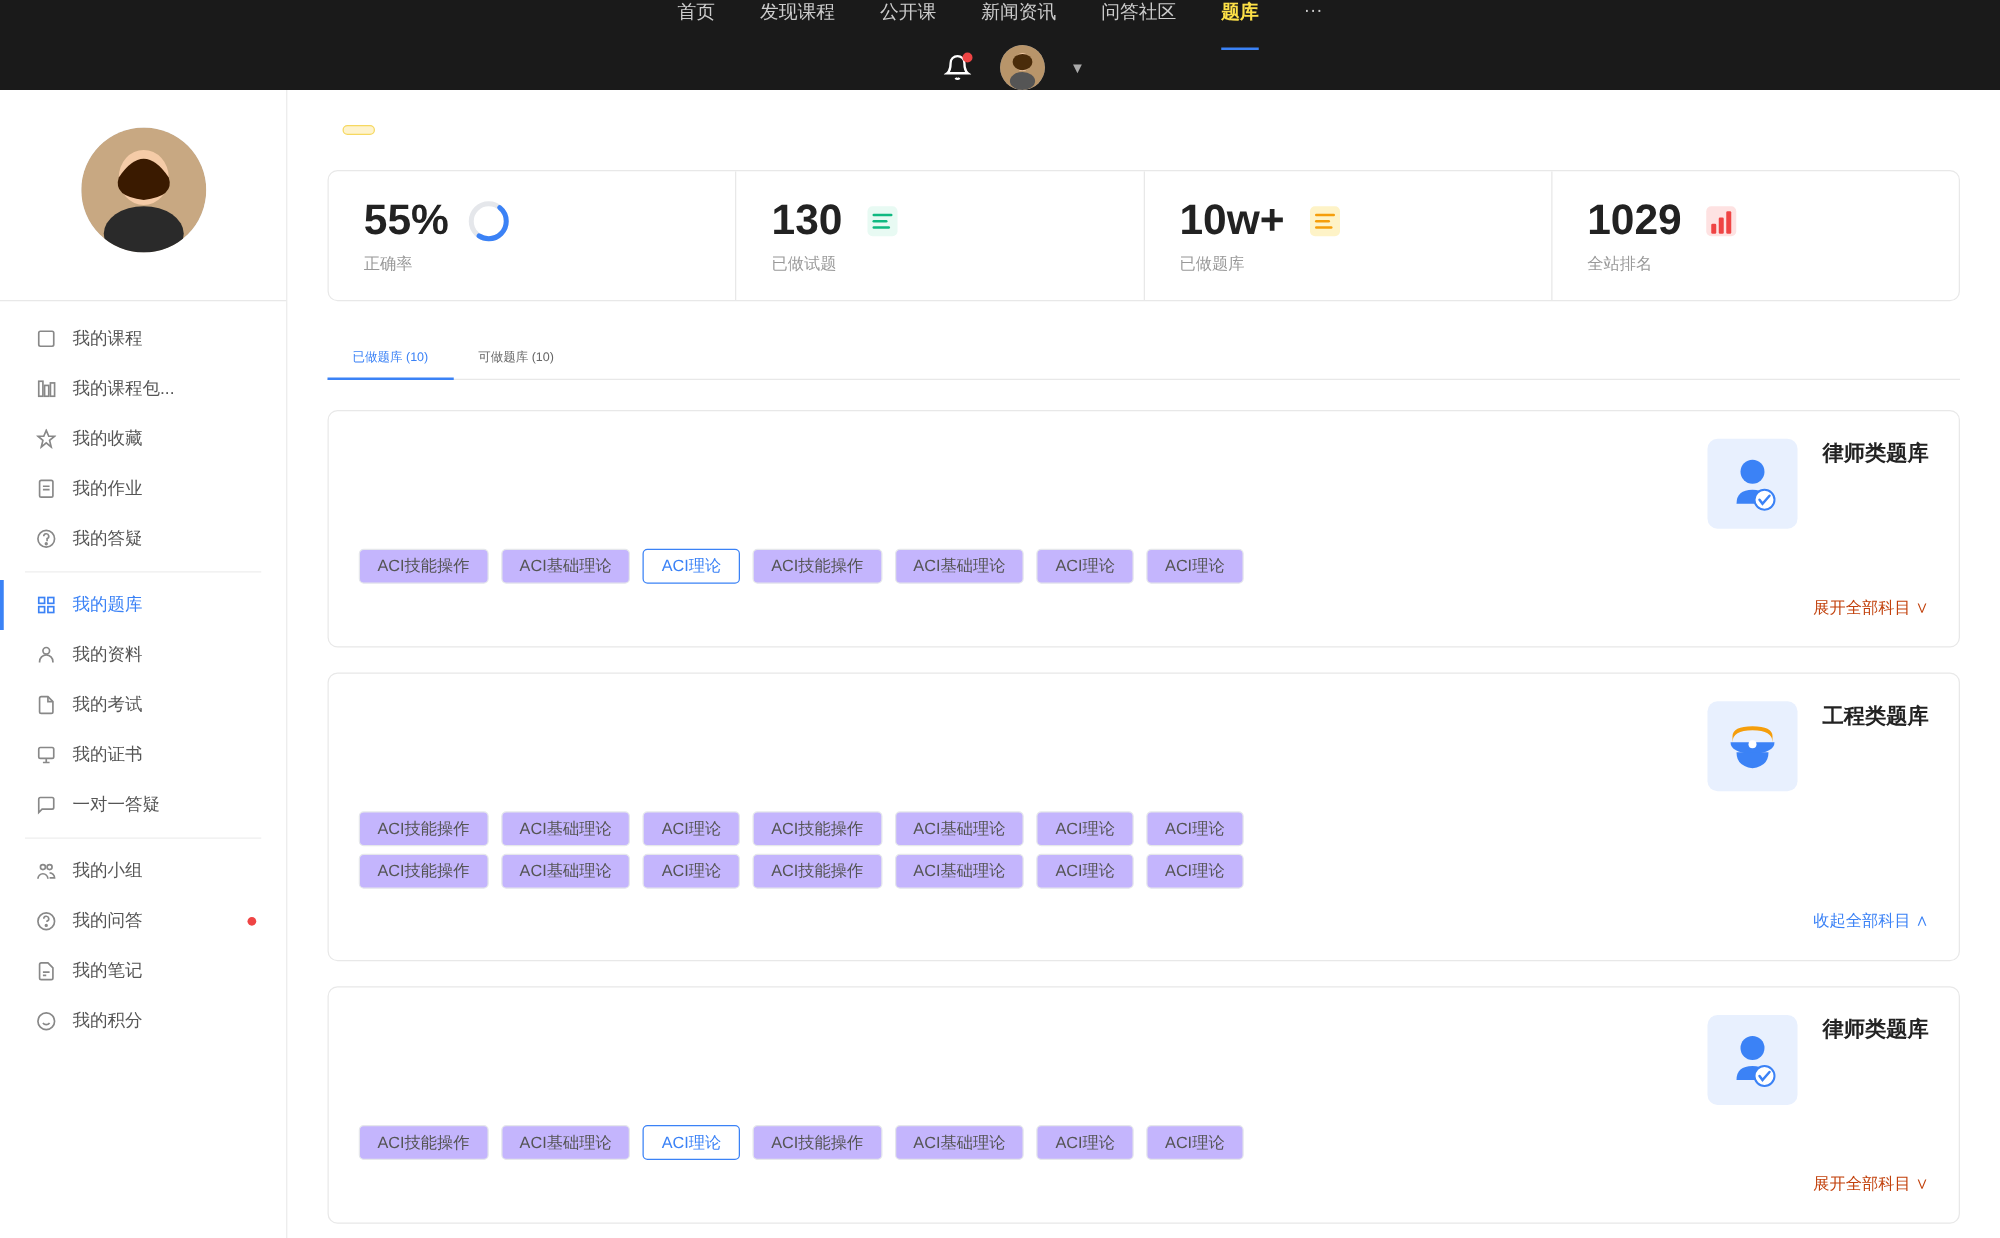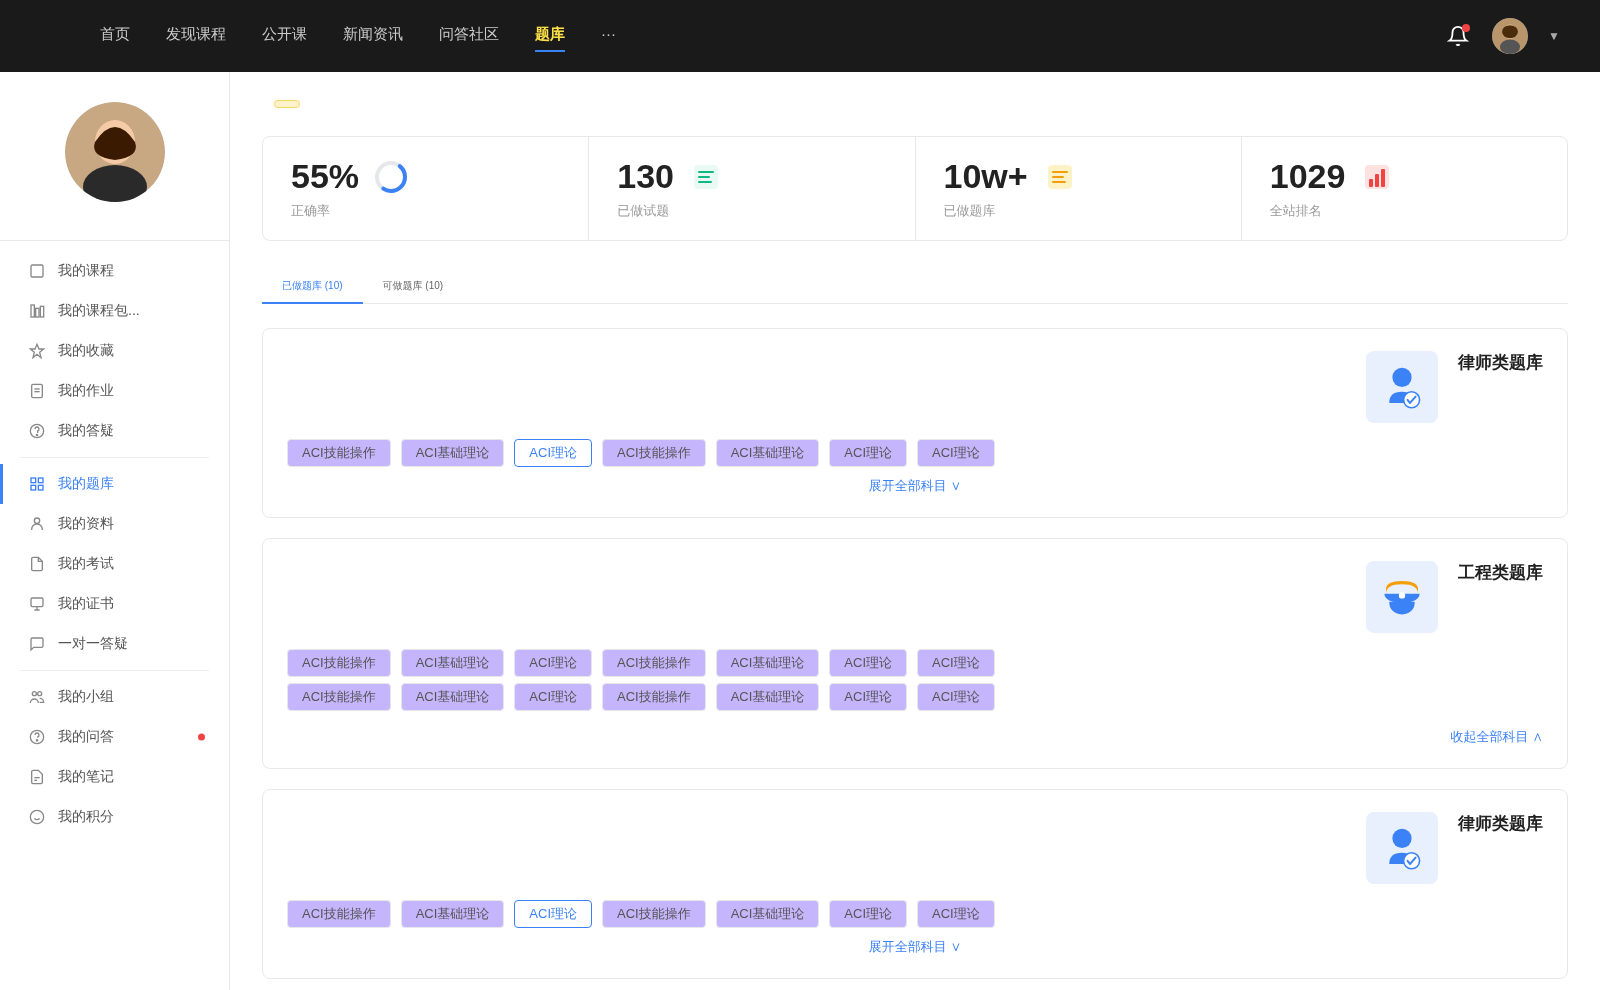--- a/index.html
+++ b/index.html
@@ -6,20 +6,21 @@
     body { font-family: "PingFang SC", "Microsoft YaHei", sans-serif; background: #f0f2f5; min-height: 990px; }
 
     
     .navbar {
       background: #1a1a1a;
       height: 72px;
       display: flex;
       align-items: center;
       padding: 0 40px;
       position: relative;
+      flex-direction: column;
     }
     .nav-logo {
       color: white;
       font-size: 28px;
       font-weight: bold;
       letter-spacing: 2px;
       margin-right: 60px;
     }
     .nav-links {
       display: flex;
@@ -250,23 +251,23 @@
       color: #555;
       cursor: pointer;
       border: 1px solid #e5e7eb;
     }
     .tag.active {
       border: 1px solid #3b82f6;
       color: #3b82f6;
       background: white;
     }
     .expand-link {
-      text-align: center;
+      text-align: right;
       font-size: 13px;
-      color: #3b82f6;
+      color: #c2410c;
       cursor: pointer;
       padding-top: 4px;
     }
     .collapse-link {
       text-align: right;
       font-size: 13px;
       color: #3b82f6;
       cursor: pointer;
       padding-top: 4px;
       margin-top: 13px;

